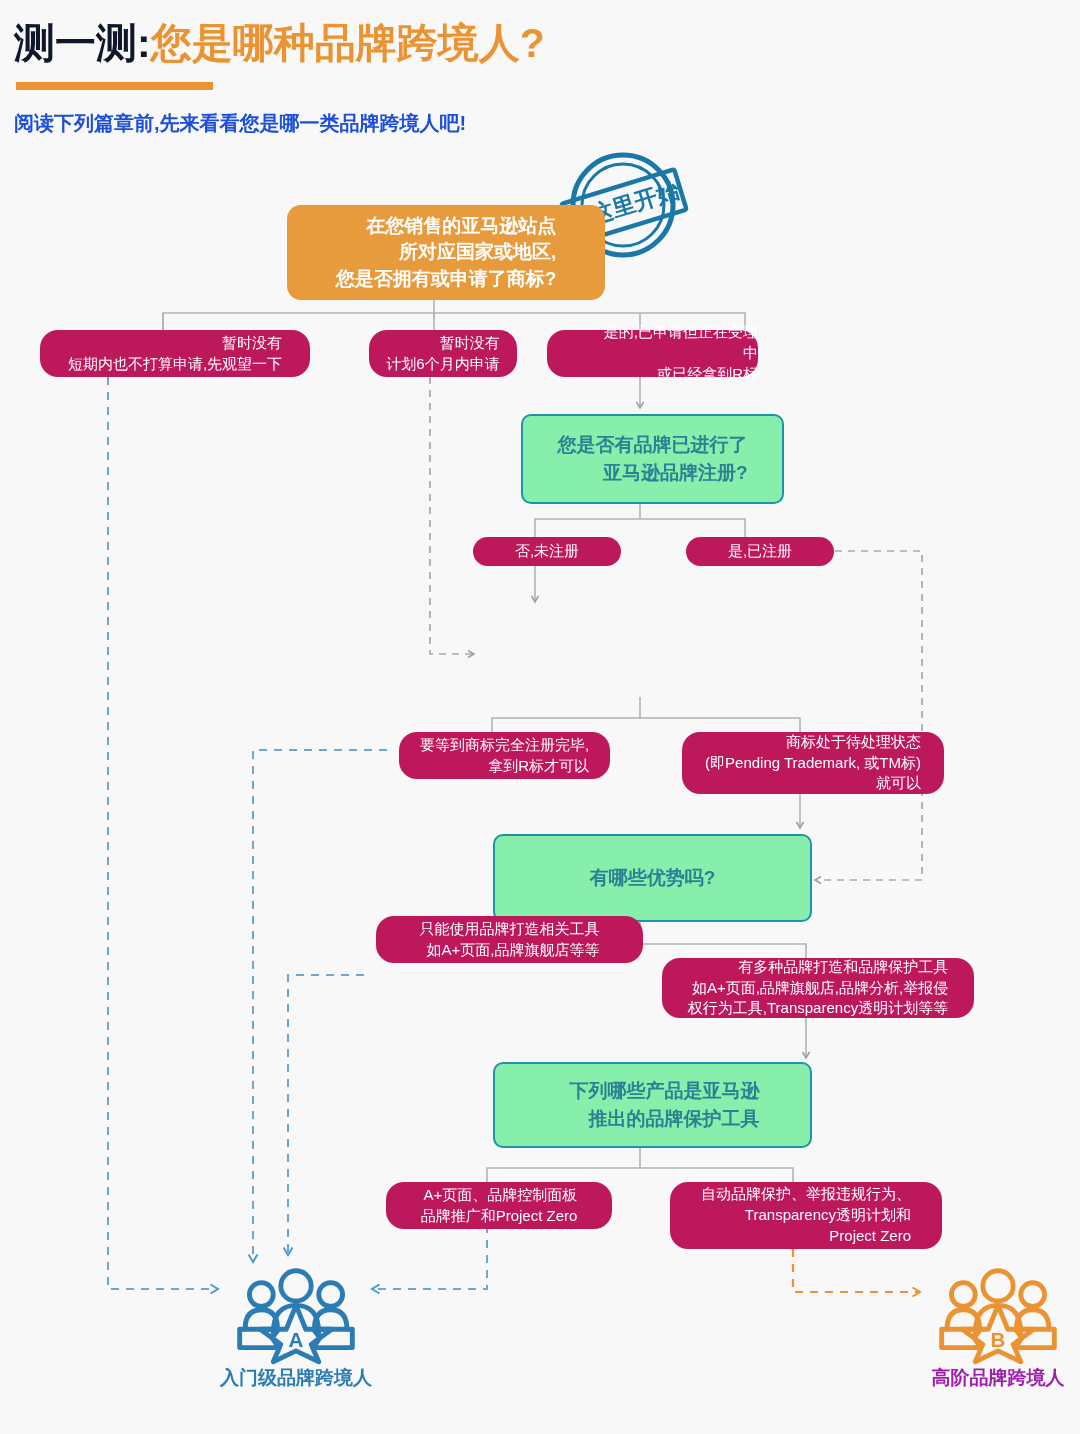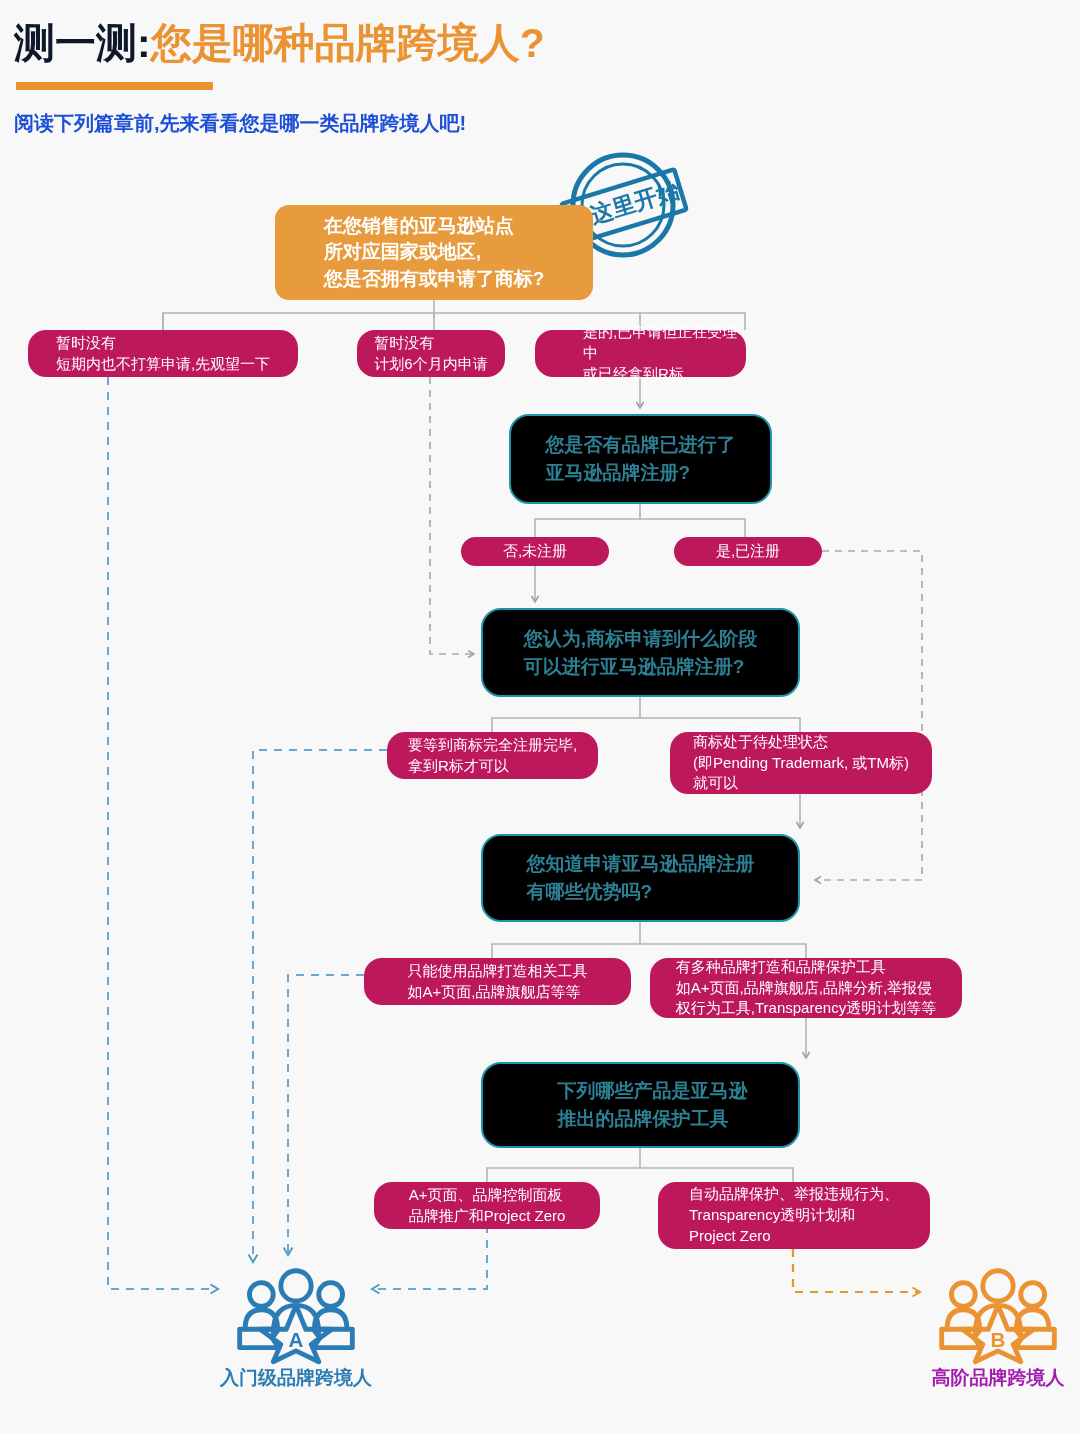--- a/index.html
+++ b/index.html
@@ -20,25 +20,25 @@
   .title-rule { position: absolute; left: 16px; top: 82px; width: 197px; height: 8px;
                 background: #eb9333; }
   .subtitle { position: absolute; left: 14px; top: 110px; font-size: 20px;
               font-weight: bold; color: #1d4ed8; white-space: nowrap; }
 
   
   #wires { position: absolute; left: 0; top: 0; width: 1080px; height: 1434px; }
 
   
   .node { position: absolute; display: flex; align-items: center; justify-content: center;
-          text-align: left; }
+          text-align: right; margin-left: 12px; }
 
   .n-start { background: #e89b3c; border-radius: 14px; color: #ffffff;
              font-size: 19px; font-weight: bold; line-height: 1.40; }
-  .n-q { background: #000000; border: 2.5px solid #1f93a7; border-radius: 20px;
+  .n-q { background: #86efac; border: 2.5px solid #1f93a7; border-radius: 10px;
          color: #2d7f93; font-size: 19px; font-weight: bold; line-height: 1.45; }
   .n-a { background: #be185d; border-radius: 18px; color: #ffffff;
          font-size: 15px; font-weight: normal; line-height: 1.38; }
   .n-a.small { font-size: 15px; border-radius: 20px; }
 
   
   .stamp { position: absolute; left: 547px; top: 150px; width: 155px; height: 120px; }
 
   
   .result { position: absolute; display: flex; flex-direction: column; align-items: center; }
@@ -198,50 +198,43 @@
   </div>
 
   <div class="node n-a small" style="left:461px; top:537px; width:148px; height:29px;">
     <div>否,未注册</div>
   </div>
 
   <div class="node n-a small" style="left:674px; top:537px; width:148px; height:29px;">
     <div>是,已注册</div>
   </div>
 
-  <div class="node n-q" style="left:481px; top:608px; width:319px; height:89px;">
-    <div>
-      <div>您认为,商标申请到什么阶段</div>
-      <div>可以进行亚马逊品牌注册?</div>
-    </div>
-  </div>
 
   <div class="node n-a" style="left:387px; top:732px; width:211px; height:47px;">
     <div>
       <div>要等到商标完全注册完毕,</div>
       <div>拿到R标才可以</div>
     </div>
   </div>
 
   <div class="node n-a" style="left:670px; top:732px; width:262px; height:62px;">
     <div>
       <div>商标处于待处理状态</div>
       <div>(即Pending Trademark, 或TM标)</div>
       <div>就可以</div>
     </div>
   </div>
 
   <div class="node n-q" style="left:481px; top:834px; width:319px; height:88px;">
     <div>
-      <div>您知道申请亚马逊品牌注册</div>
       <div>有哪些优势吗?</div>
     </div>
   </div>
 
-  <div class="node n-a" style="left:364px; top:958px; width:267px; height:47px;">
+  <div class="node n-a" style="left:364px; top:916px; width:267px; height:47px;">
     <div>
       <div>只能使用品牌打造相关工具</div>
       <div>如A+页面,品牌旗舰店等等</div>
     </div>
   </div>
 
   <div class="node n-a" style="left:650px; top:958px; width:312px; height:60px;">
     <div>
       <div>有多种品牌打造和品牌保护工具</div>
       <div>如A+页面,品牌旗舰店,品牌分析,举报侵</div>

